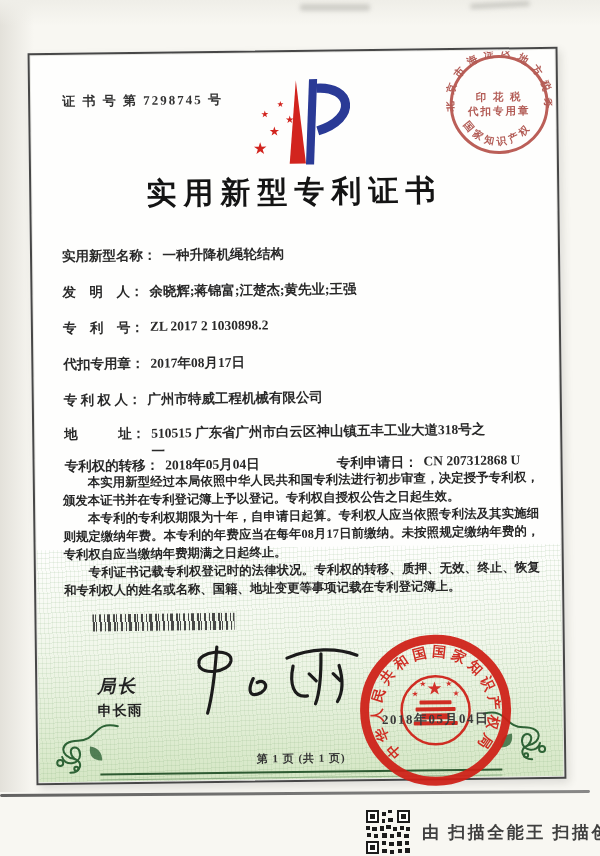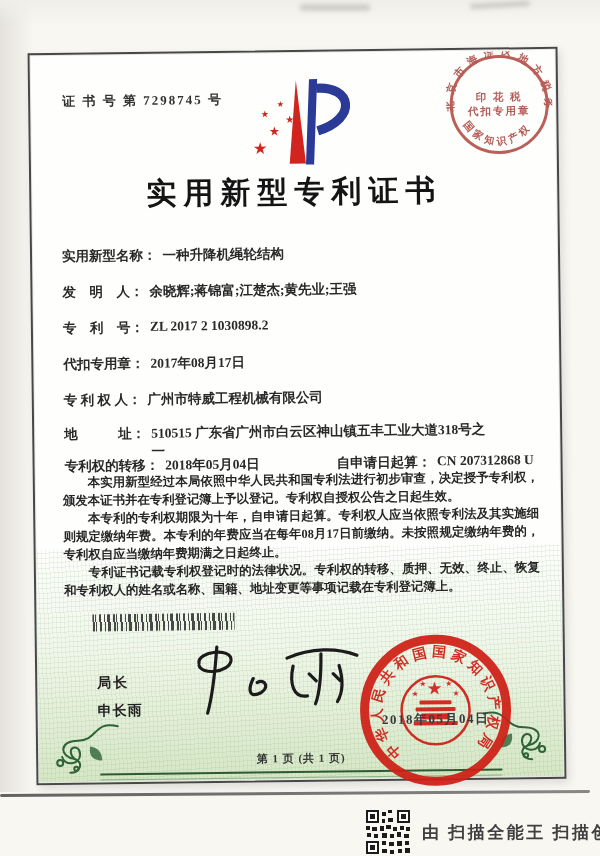--- a/index.html
+++ b/index.html
@@ -50,21 +50,21 @@
   .paras{position:absolute;left:28px;right:22px;top:419px;}
   .paras p{margin:0;text-indent:2em;font-size:12.4px;line-height:18px;font-weight:600;
     color:#262626;text-align:justify;}
 
   .barcode{position:absolute;left:56px;top:560px;width:142px;height:17px;opacity:.85;
     background-image:repeating-linear-gradient(90deg,
       #2b2b2b 0 2px,transparent 2px 3px,#2b2b2b 3px 4px,transparent 4px 7px,
       #2b2b2b 7px 9px,transparent 9px 12px,#2b2b2b 12px 13px,transparent 13px 15px,
       #2b2b2b 15px 18px,transparent 18px 21px);}
 
-  .signoff-title{position:absolute;left:60px;top:620px;font-size:14px;font-weight:700;color:#222;letter-spacing:2px;}
+  .signoff-title{position:absolute;left:60px;top:620px;font-size:18px;font-weight:700;color:#222;letter-spacing:2px;font-style:italic;}
   .signoff-name{position:absolute;left:60px;top:648px;font-size:14px;font-weight:700;color:#222;letter-spacing:1px;}
   .signature{position:absolute;left:150px;top:588px;width:185px;height:90px;}
 
   .seal{position:absolute;left:318px;top:580px;width:160px;height:160px;opacity:.93;z-index:2;}
   .seal-date{position:absolute;left:308px;top:660px;width:180px;text-align:center;z-index:3;
     font-size:13px;font-weight:700;color:#3a3a3a;letter-spacing:1.5px;}
   .page-no{position:absolute;left:0;right:0;top:699px;text-align:center;
     font-size:11px;font-weight:600;color:#333;letter-spacing:1px;}
 
   .paper-edge{position:absolute;left:0;top:792px;width:590px;height:3px;border-radius:2px;opacity:.8;
@@ -162,21 +162,21 @@
       <span class="lbl">地　　　址：</span>
       <span class="addr-col">
         <span>510515 广东省广州市白云区神山镇五丰工业大道318号之</span>
         <span>一</span>
       </span>
     </div>
     <div class="row r7">
       <span class="lbl">专利权的转移：</span>
       <span class="val">2018年05月04日</span>
       <span class="grp2">
-        <span class="lbl">自申请日起算：</span>
+        <span class="lbl">专利申请日：</span>
         <span class="val">CN 207312868 U</span>
       </span>
     </div>
 
     <div class="paras">
       <p>本实用新型经过本局依照中华人民共和国专利法进行初步审查，决定授予专利权，颁发本证书并在专利登记簿上予以登记。专利权自授权公告之日起生效。</p>
       <p>本专利的专利权期限为十年，自申请日起算。专利权人应当依照专利法及其实施细则规定缴纳年费。本专利的年费应当在每年08月17日前缴纳。未按照规定缴纳年费的，专利权自应当缴纳年费期满之日起终止。</p>
       <p>专利证书记载专利权登记时的法律状况。专利权的转移、质押、无效、终止、恢复和专利权人的姓名或名称、国籍、地址变更等事项记载在专利登记簿上。</p>
     </div>
 

